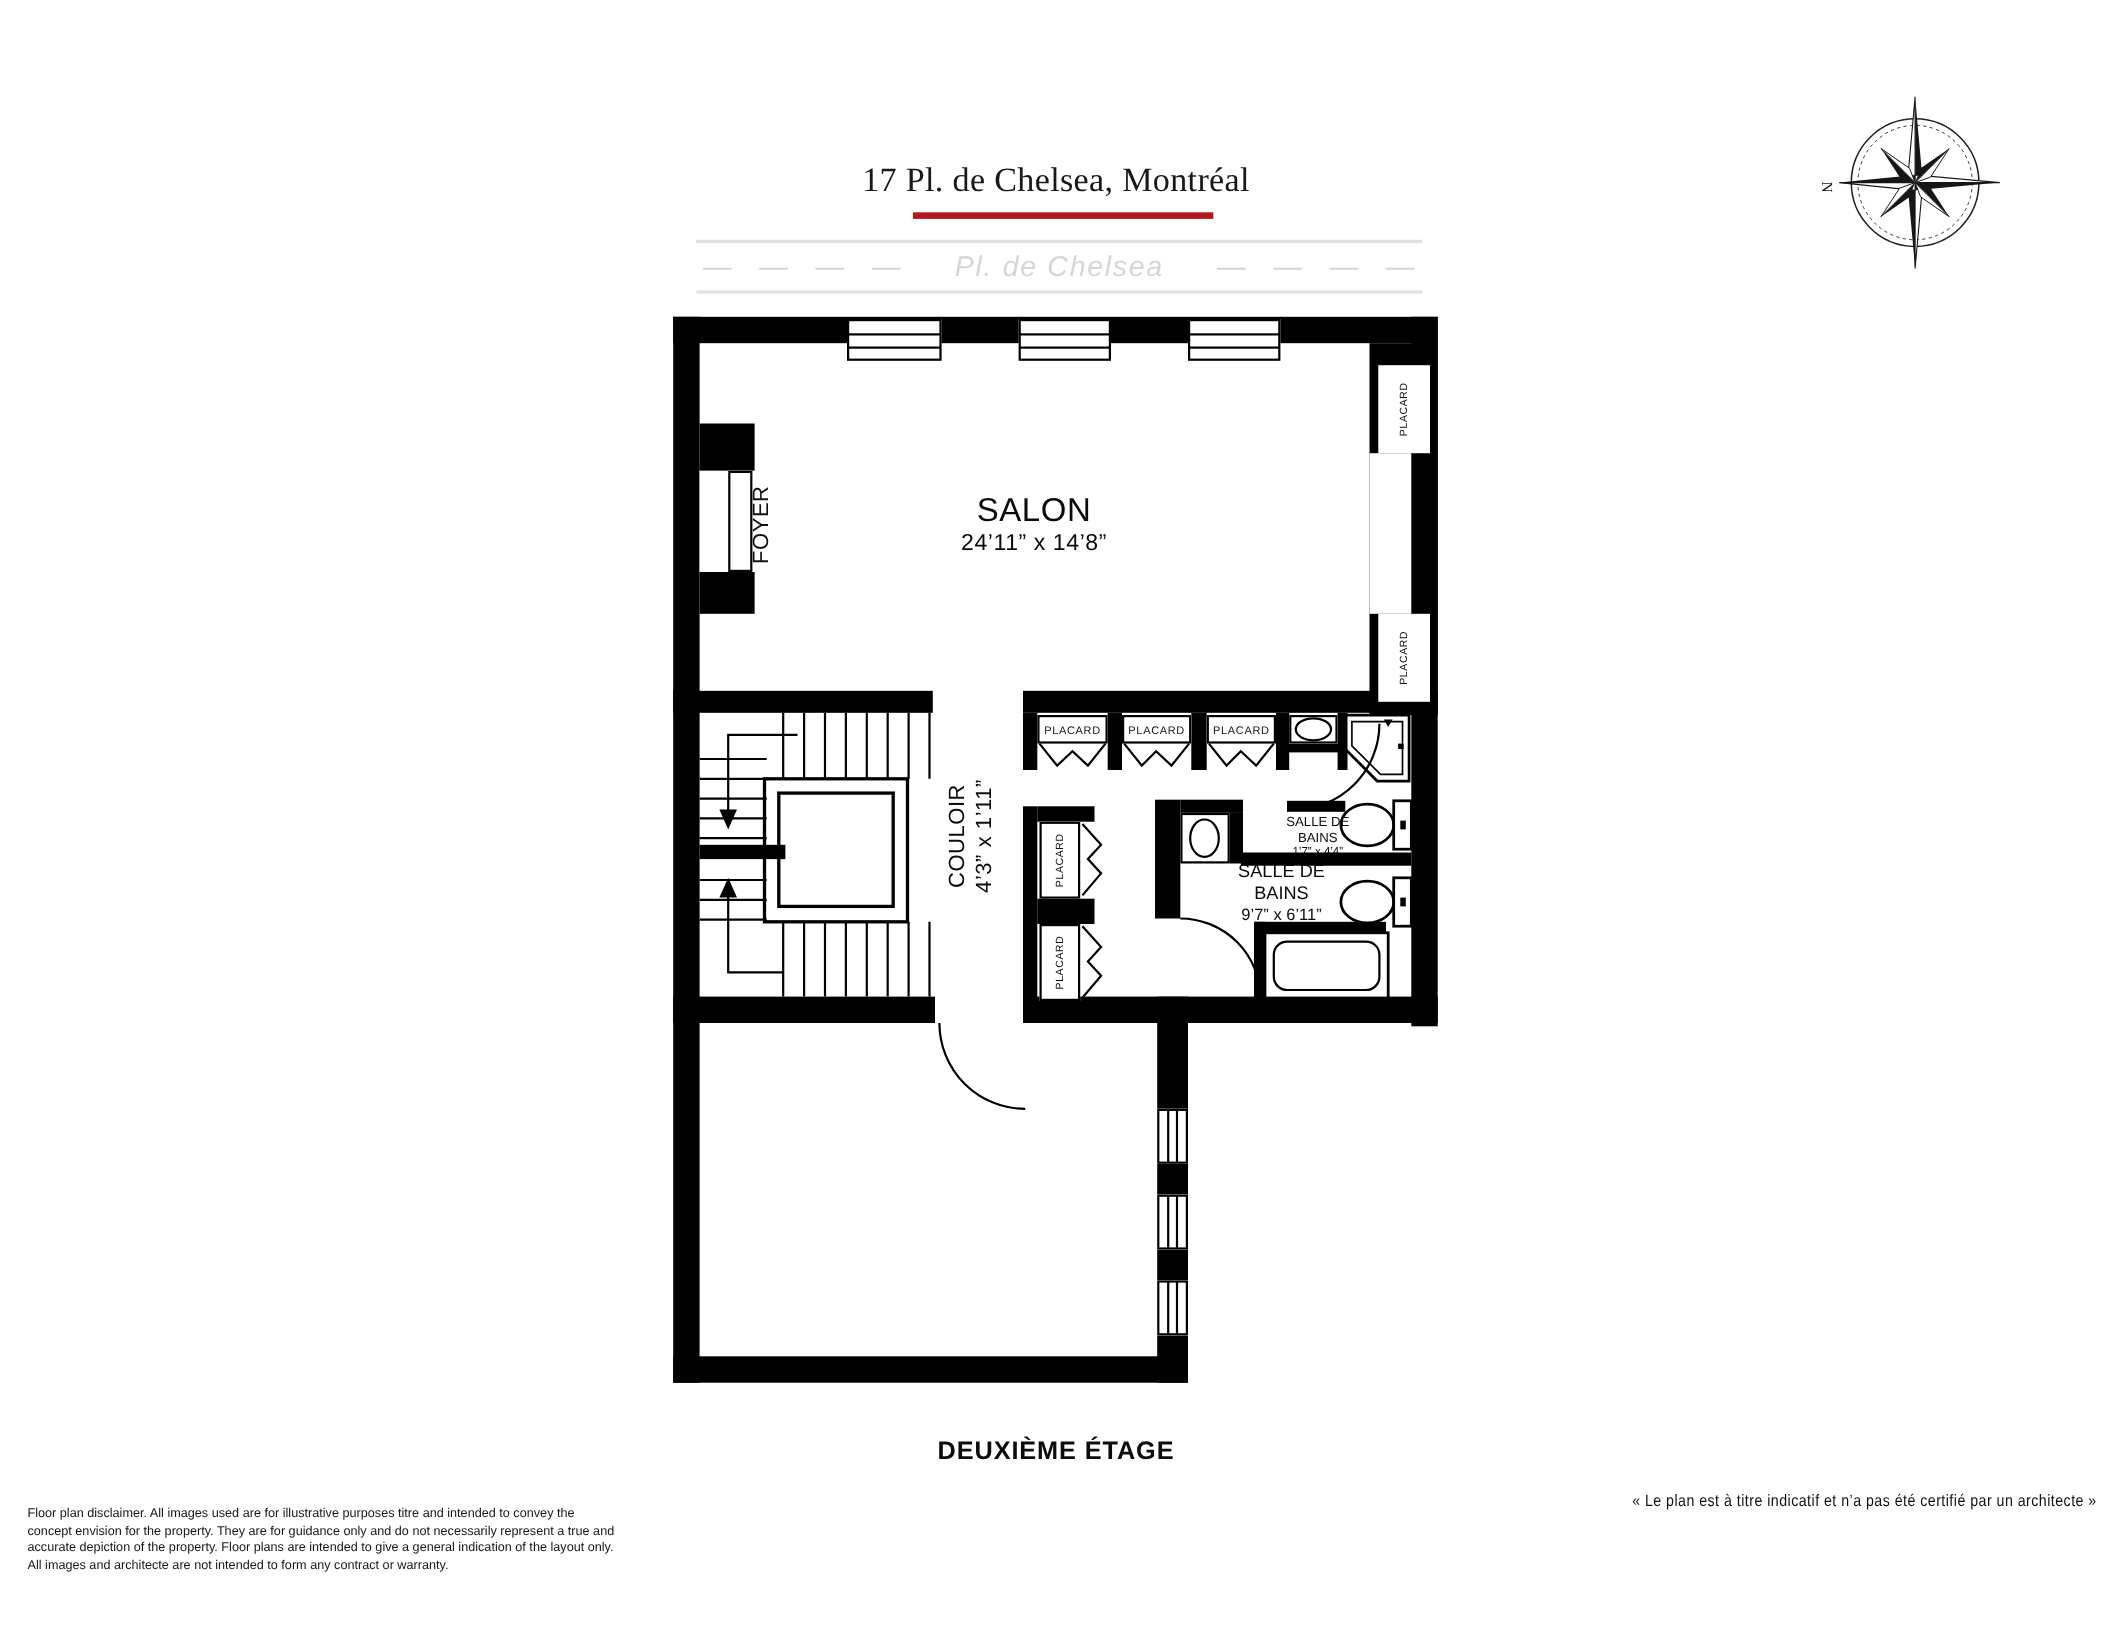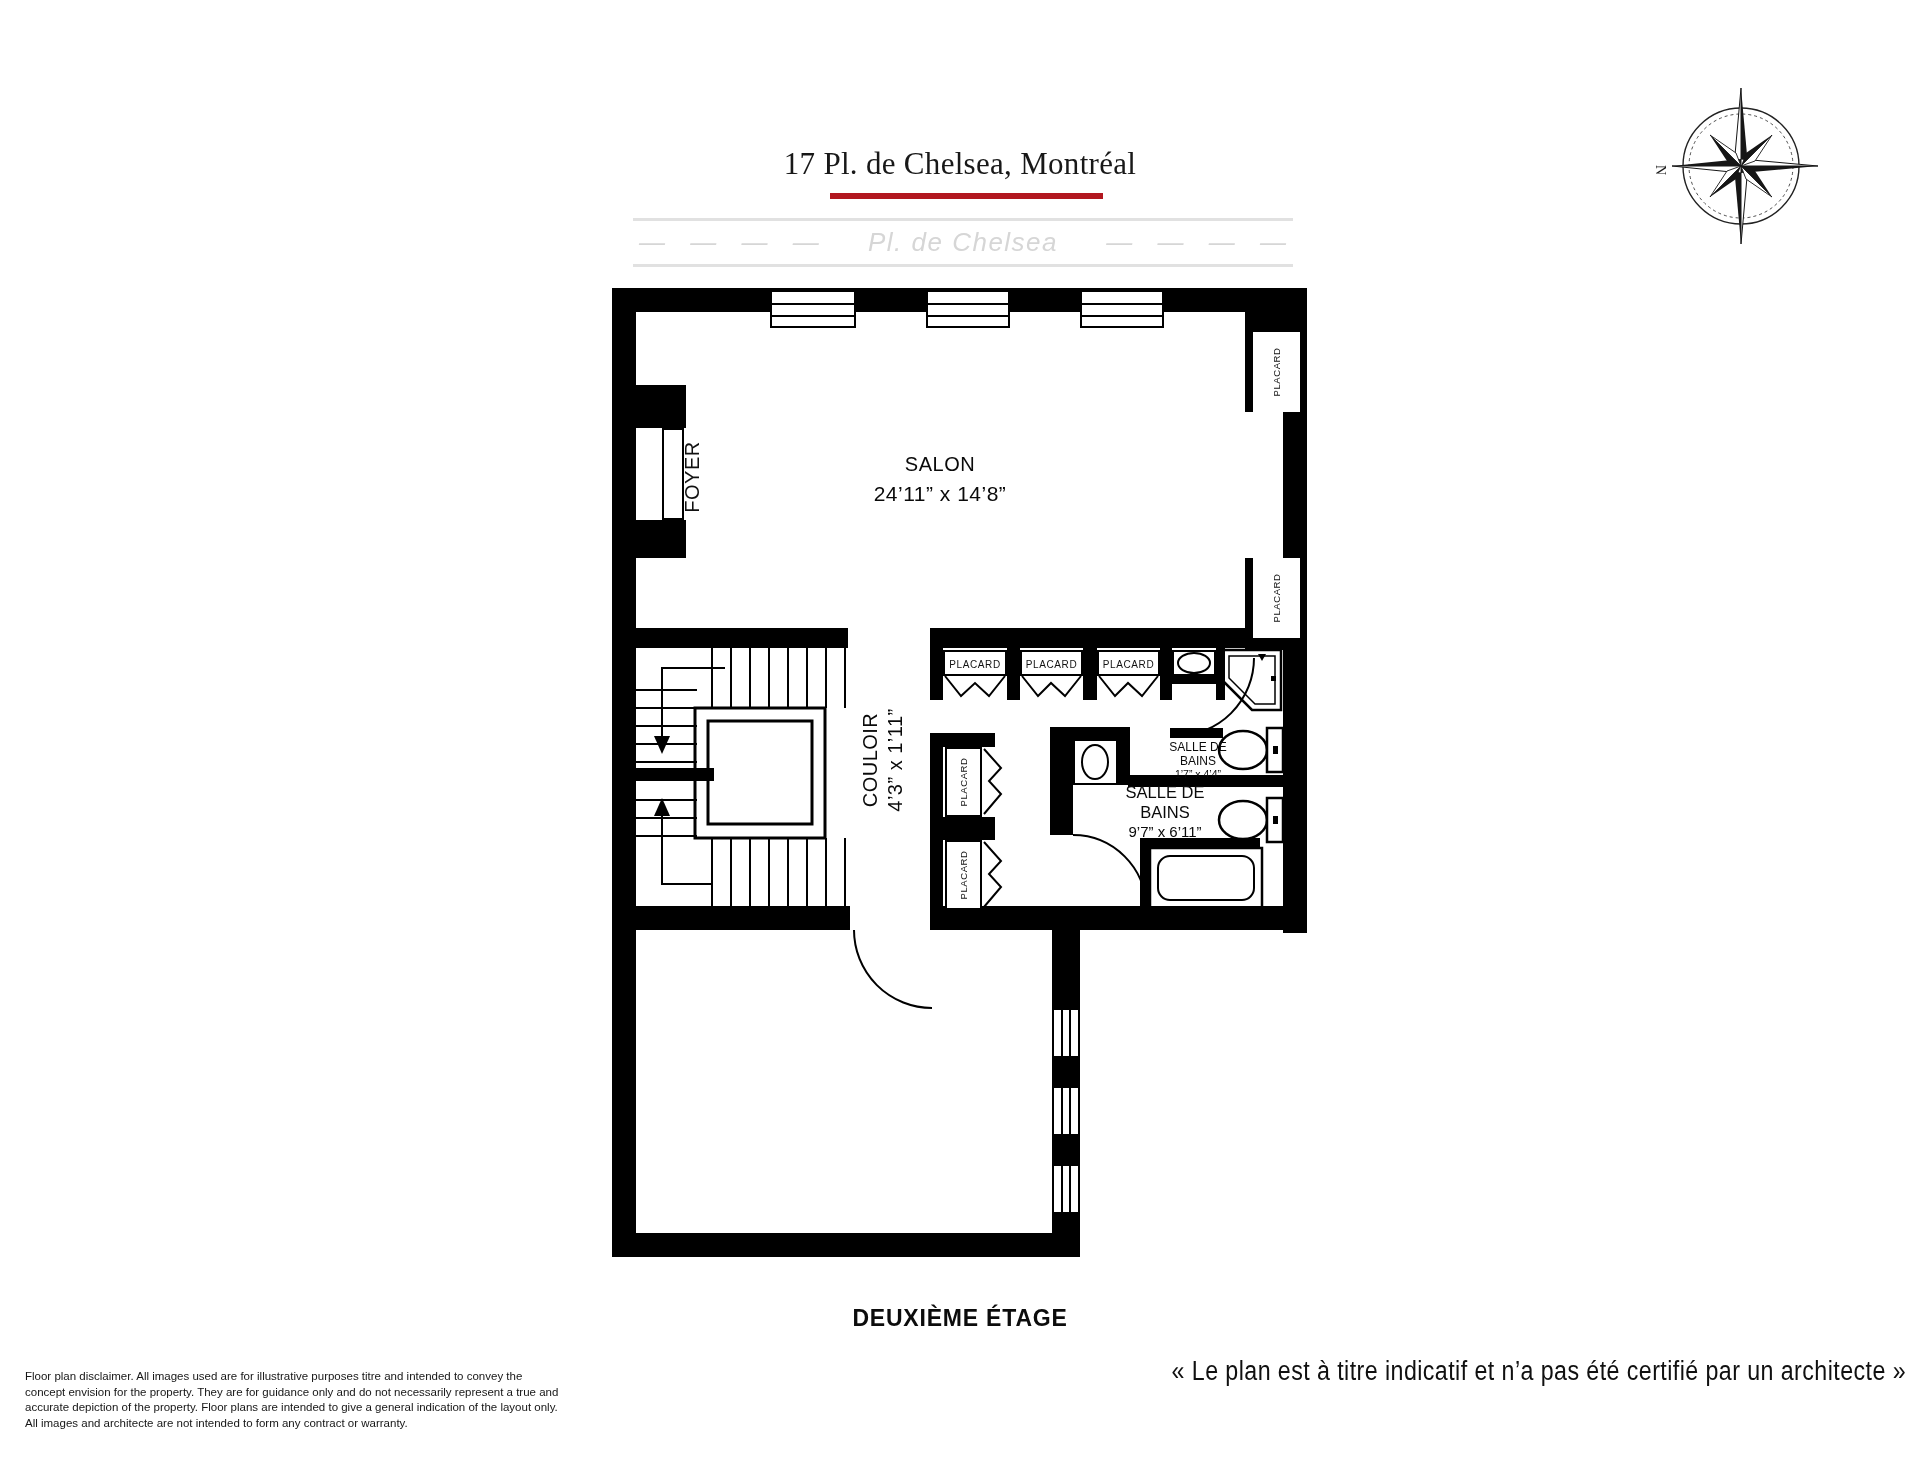--- a/index.html
+++ b/index.html
@@ -19,33 +19,33 @@
   #street{position:absolute;left:633px;top:218px;width:660px;height:52px}
   .street-line{position:absolute;left:0;width:660px;height:3px;background:#e1e1e1}
   #street-row{position:absolute;left:6px;right:6px;top:6px;height:36px;display:flex;
     align-items:center;justify-content:space-between;color:#d6d6d6;font-style:italic;font-size:26px}
   .dashes{word-spacing:16px;letter-spacing:1px}
   #street-name{letter-spacing:1.5px}
 
   #plan{position:absolute;left:610px;top:285px;width:700px;height:975px}
   #plan-svg{position:absolute;left:0;top:0;pointer-events:none}
 
-  .room-name{font-size:20px;line-height:29px;letter-spacing:.5px}
+  .room-name{font-size:30px;line-height:29px;letter-spacing:.5px}
   .room-dims{font-size:21px;line-height:29px;letter-spacing:.5px}
   .placard-h{font-size:10px;line-height:26px;letter-spacing:.6px;text-align:center}
   .placard-v{font-size:9.5px;letter-spacing:.6px}
 
   .win-h i{position:absolute;left:-1px;right:-1px;height:2px;background:#000}
   .win-v i{position:absolute;top:-1px;bottom:-1px;width:2px;background:#000}
 
   #floor-label{position:absolute;left:0;right:0;top:1305px;text-align:center;
     font-size:23px;font-weight:700;letter-spacing:.8px;color:#0c0c0c}
 
   #disclaimer{position:absolute;left:25px;top:1369px;font-size:11.5px;line-height:15.5px;color:#161616}
-  #architect-note{position:absolute;right:14px;top:1356px;font-size:27px;color:#101010;white-space:nowrap}
+  #architect-note{position:absolute;right:14px;top:1356px;font-size:15px;color:#101010;white-space:nowrap}
   #architect-note span{display:inline-block;transform:scaleX(.86);transform-origin:right center;letter-spacing:.5px}
 
   #compass{position:absolute;left:1652px;top:78px}
 </style>
 </head>
 <body>
 
 <div id="title">17 Pl. de Chelsea, Montréal</div>
 <div id="red-underline"></div>
 

